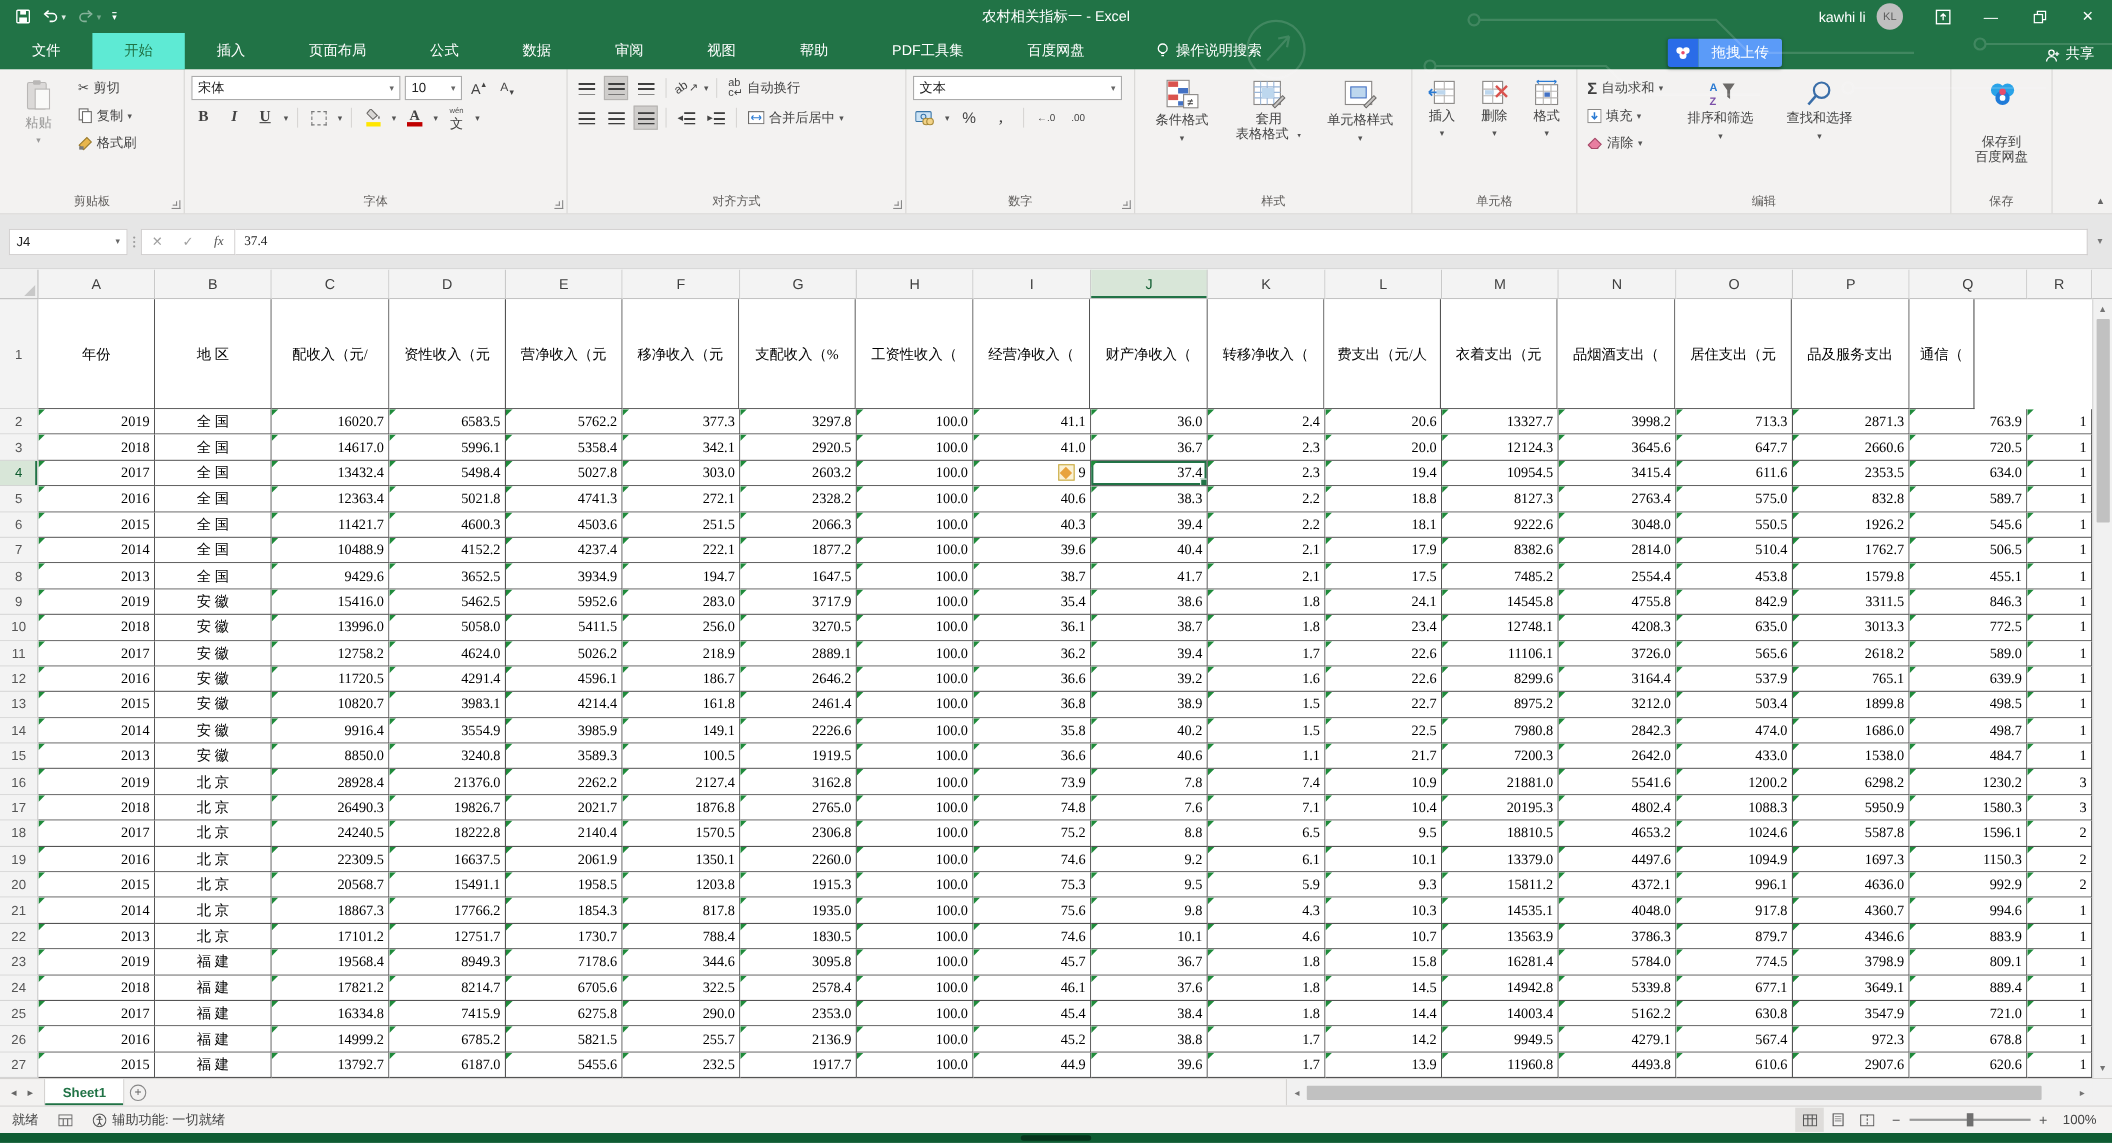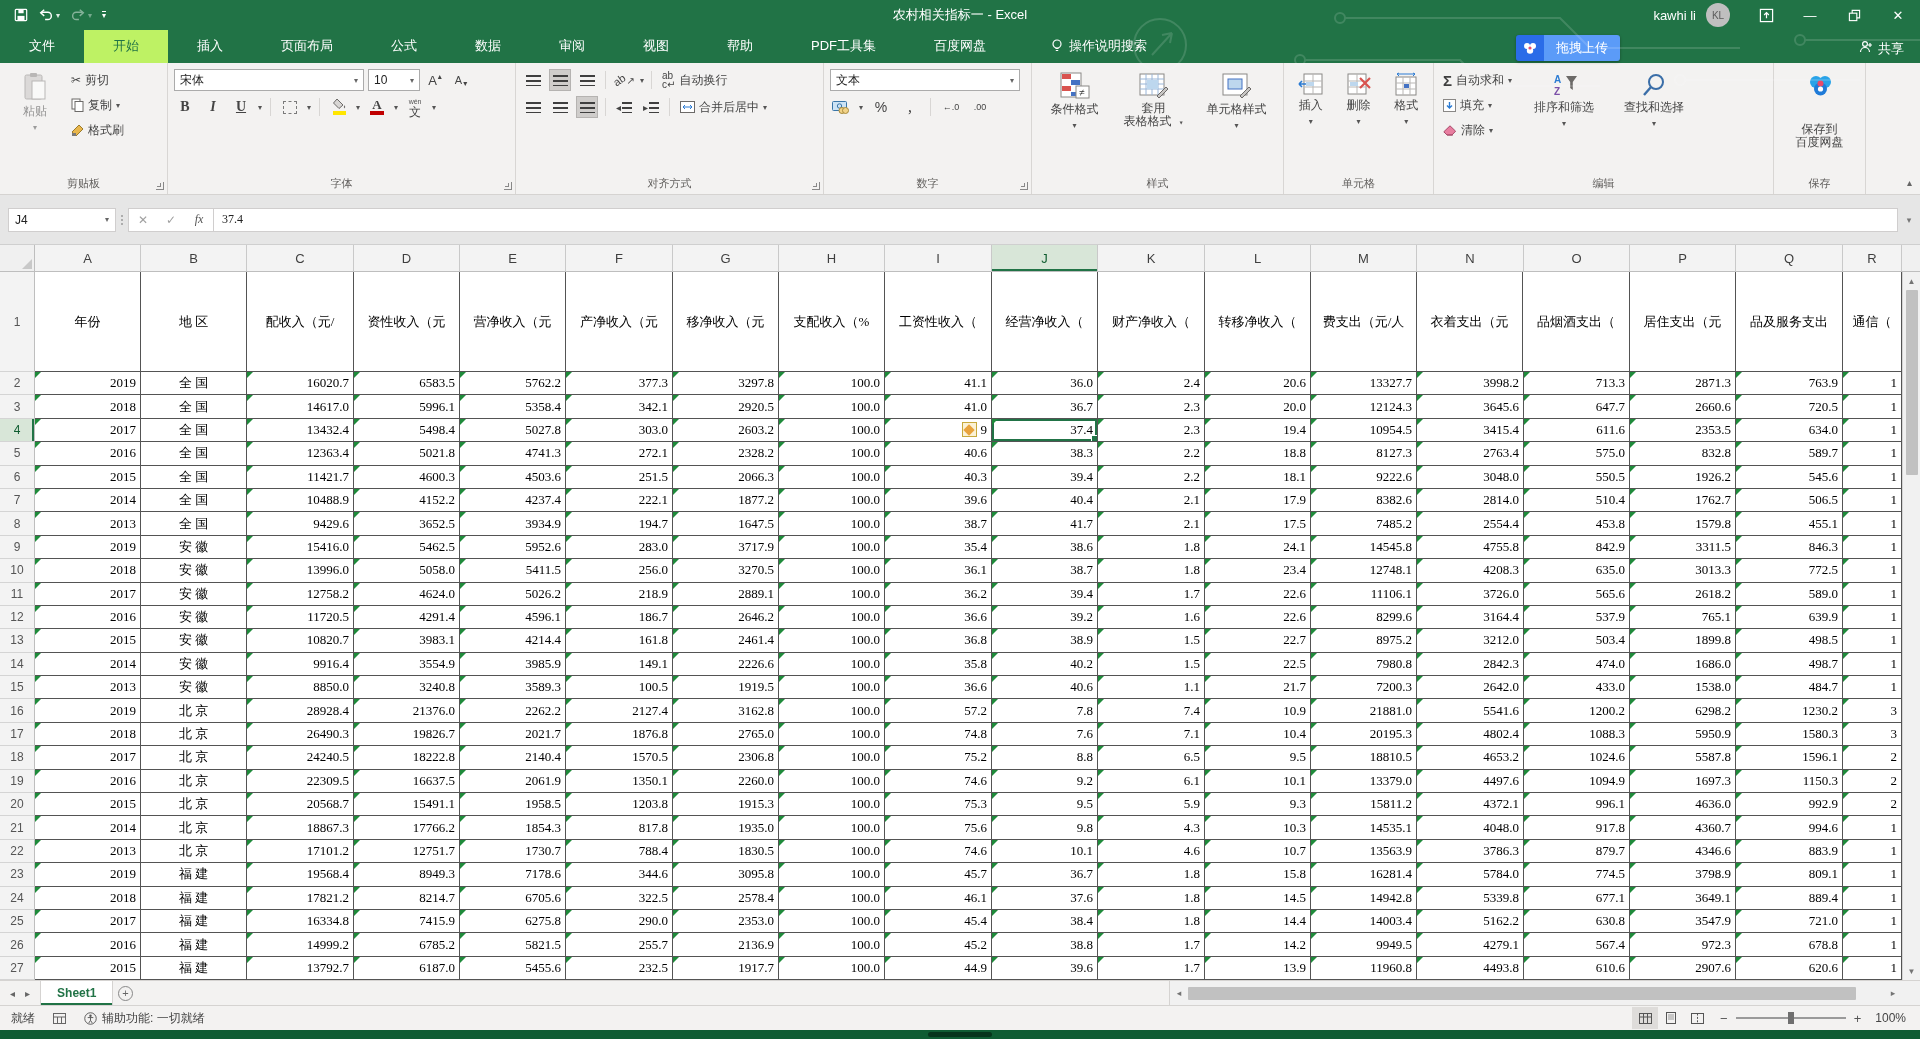--- a/index.html
+++ b/index.html
@@ -20,23 +20,23 @@
   .username { font-size:13px; margin-right:10px; }
   .avatar { width:24px; height:24px; border-radius:50%; background:#BFBFBF; color:#5a5a5a;
     font-size:10px; display:flex; align-items:center; justify-content:center; margin-right:14px; }
   .winbtn { width:44px; height:30px; display:flex; align-items:center; justify-content:center;
     color:#fff; font-size:13px; }
   .deco { position:absolute; right:0; top:0; width:880px; height:95px; opacity:.14; pointer-events:none; }
 
   
   .tabrow { height:33px; background:#217346; display:flex; align-items:flex-end; flex:none; position:relative; z-index:4; }
   .rtab { color:#fff; font-size:13px; padding:7px 29px 8px; cursor:default; }
-  .rtab.active { background:#bef264; color:#217346;font-family:Liberation Serif, serif; }
+  .rtab.active { background:#5eead4; color:#217346;font-family:Liberation Serif, serif; }
   .tellme { display:flex; align-items:center; gap:6px; color:#fff; font-size:13px; padding:7px 10px 8px; margin-left:26px; }
-  .share { position:absolute; right:16px; bottom:5px; display:flex; align-items:flex-start; gap:5px; color:#fff; font-size:13px; }
+  .share { position:absolute; right:16px; bottom:5px; display:flex; align-items:flex-end; gap:5px; color:#fff; font-size:13px; }
   .upload-btn { position:absolute; right:300px; top:5px; height:26px; display:flex; align-items:stretch;
     border-radius:3px; overflow:hidden; box-shadow:0 1px 3px rgba(0,0,0,.35); }
   .upload-ico { width:28px; background:#2A6CE8; display:flex; align-items:center; justify-content:center; }
   .upload-label { background:#5B9BF8; color:#fff; font-size:13px; display:flex; align-items:center; padding:0 12px; }
 
   
   .ribbon { height:132px; background:#F3F2F1; border-bottom:1px solid #D5D3D1; display:flex; flex:none; position:relative; font-size:12px; color:#444; }
   .rgroup { display:flex; flex-direction:column; border-right:1px solid #D8D6D4; position:relative; flex:none; }
   .rgroup-content { flex:1; display:flex; align-items:flex-start; padding:6px 6px 0 6px; gap:4px; }
   .rgroup-label { height:20px; font-size:11px; color:#605E5C; text-align:center; line-height:18px; }
@@ -617,21 +617,20 @@
         <div class="chs"></div>
       </div>
     <div id="grid-host">
         <div class="grow" style="height:100px">
           <div class="gut">1</div>
           <div class="dc hc" style="width:106px;height:100px">年份</div>
           <div class="dc hc" style="width:106px;height:100px">地 区</div>
           <div class="dc hc" style="width:107px;height:100px">配收入（元/</div>
           <div class="dc hc" style="width:106px;height:100px">资性收入（元</div>
           <div class="dc hc" style="width:106px;height:100px">营净收入（元</div>
-          <div class="dc hc" style="width:107px;height:100px">产净收入（元</div>
           <div class="dc hc" style="width:106px;height:100px">移净收入（元</div>
           <div class="dc hc" style="width:106px;height:100px">支配收入（%</div>
           <div class="dc hc" style="width:107px;height:100px">工资性收入（</div>
           <div class="dc hc" style="width:106px;height:100px">经营净收入（</div>
           <div class="dc hc" style="width:107px;height:100px">财产净收入（</div>
           <div class="dc hc" style="width:106px;height:100px">转移净收入（</div>
           <div class="dc hc" style="width:106px;height:100px">费支出（元/人</div>
           <div class="dc hc" style="width:106px;height:100px">衣着支出（元</div>
           <div class="dc hc" style="width:107px;height:100px">品烟酒支出（</div>
           <div class="dc hc" style="width:106px;height:100px">居住支出（元</div>
@@ -937,21 +936,21 @@
         <div class="grow" style="height:23.4px">
           <div class="gut">16</div>
           <div class="dc ar tri" style="width:106px;height:23.4px">2019</div>
           <div class="dc ac" style="width:106px;height:23.4px">北 京</div>
           <div class="dc ar tri" style="width:107px;height:23.4px">28928.4</div>
           <div class="dc ar tri" style="width:106px;height:23.4px">21376.0</div>
           <div class="dc ar tri" style="width:106px;height:23.4px">2262.2</div>
           <div class="dc ar tri" style="width:107px;height:23.4px">2127.4</div>
           <div class="dc ar tri" style="width:106px;height:23.4px">3162.8</div>
           <div class="dc ar tri" style="width:106px;height:23.4px">100.0</div>
-          <div class="dc ar tri" style="width:107px;height:23.4px">57.2</div>
+          <div class="dc ar tri" style="width:107px;height:23.4px">73.9</div>
           <div class="dc ar tri" style="width:106px;height:23.4px">7.8</div>
           <div class="dc ar tri" style="width:107px;height:23.4px">7.4</div>
           <div class="dc ar tri" style="width:106px;height:23.4px">10.9</div>
           <div class="dc ar tri" style="width:106px;height:23.4px">21881.0</div>
           <div class="dc ar tri" style="width:107px;height:23.4px">5541.6</div>
           <div class="dc ar tri" style="width:106px;height:23.4px">1200.2</div>
           <div class="dc ar tri" style="width:106px;height:23.4px">6298.2</div>
           <div class="dc ar tri" style="width:107px;height:23.4px">1230.2</div>
           <div class="dc ar tri" style="width:59px;height:23.4px">3</div>
         </div>

